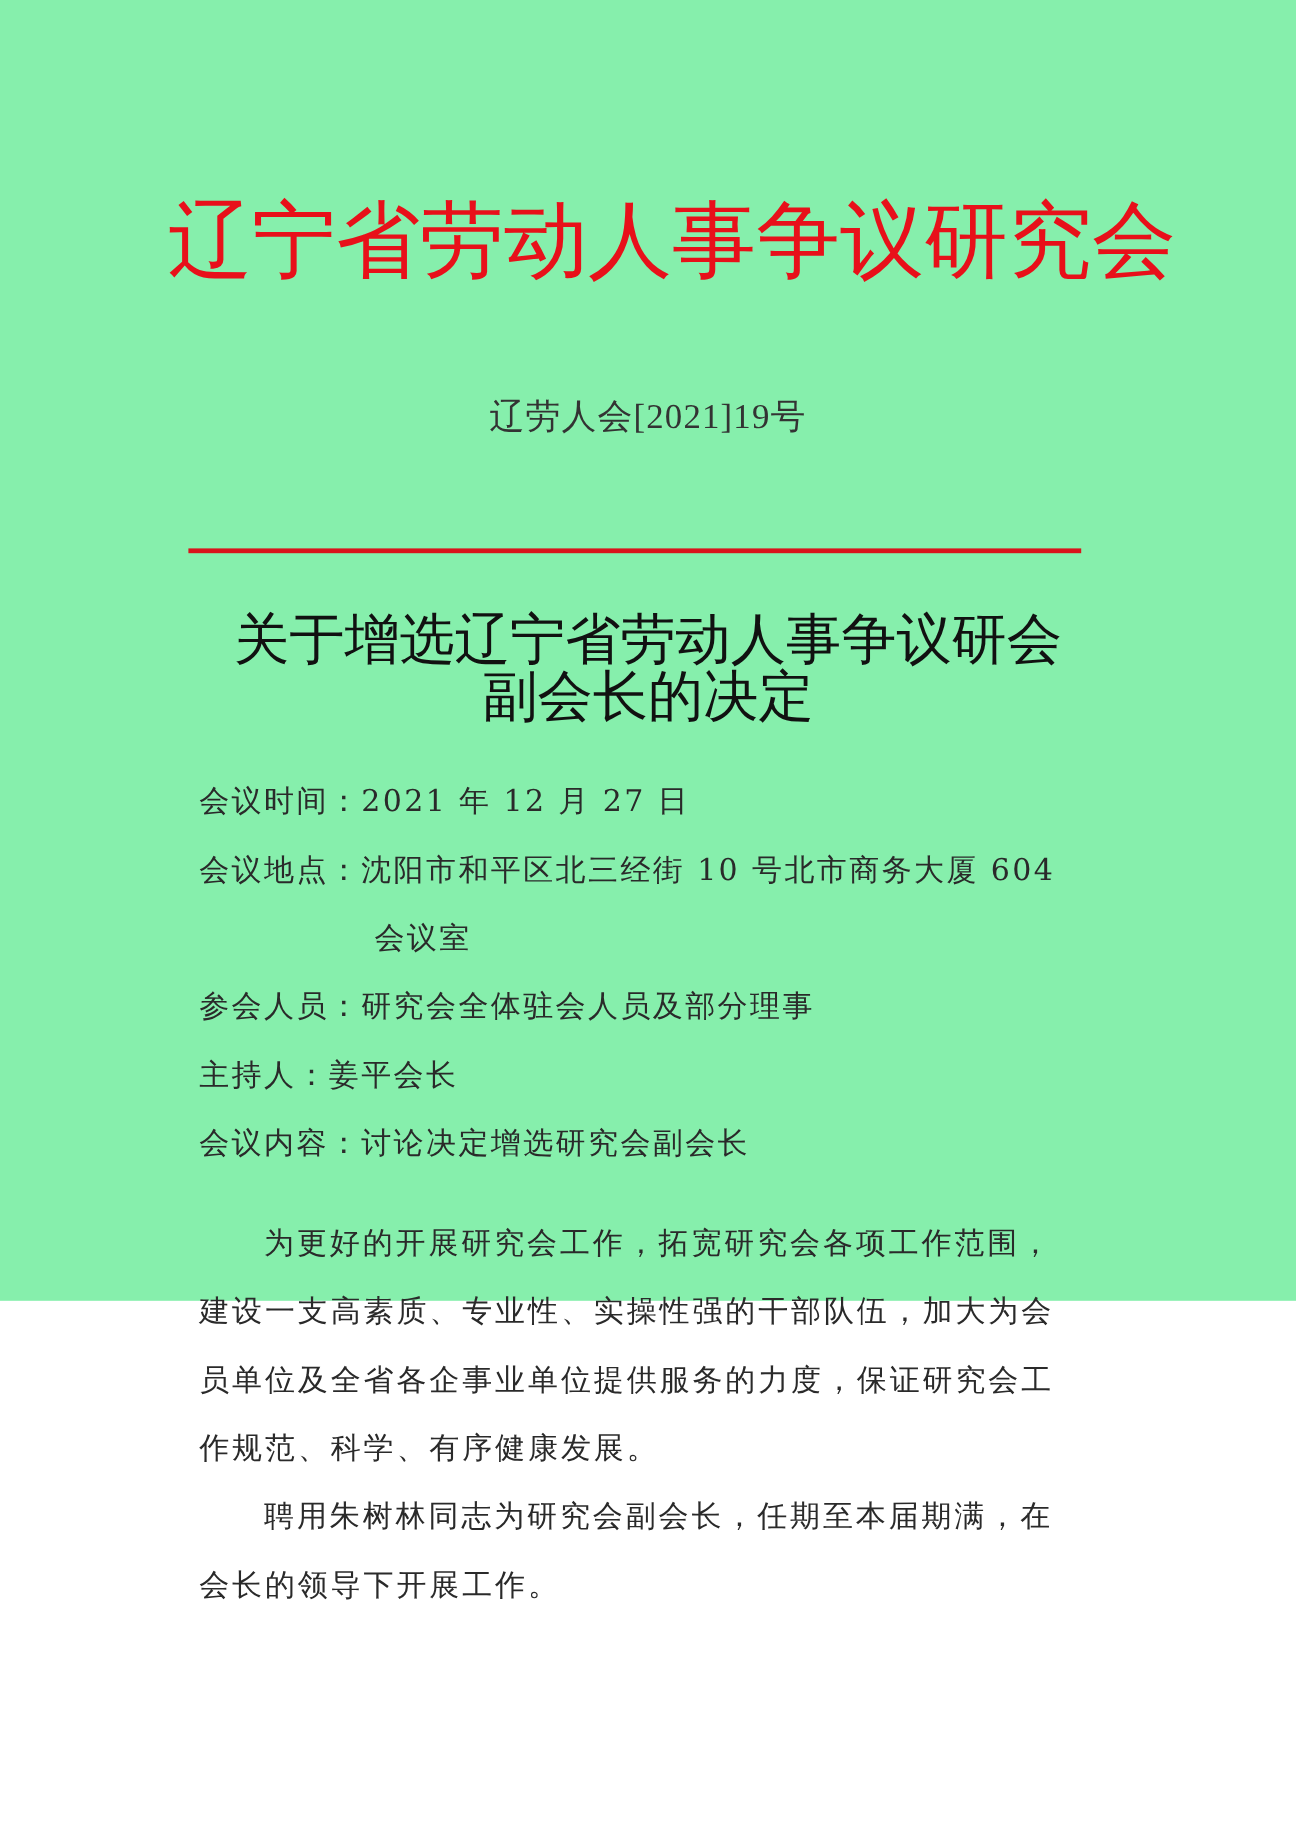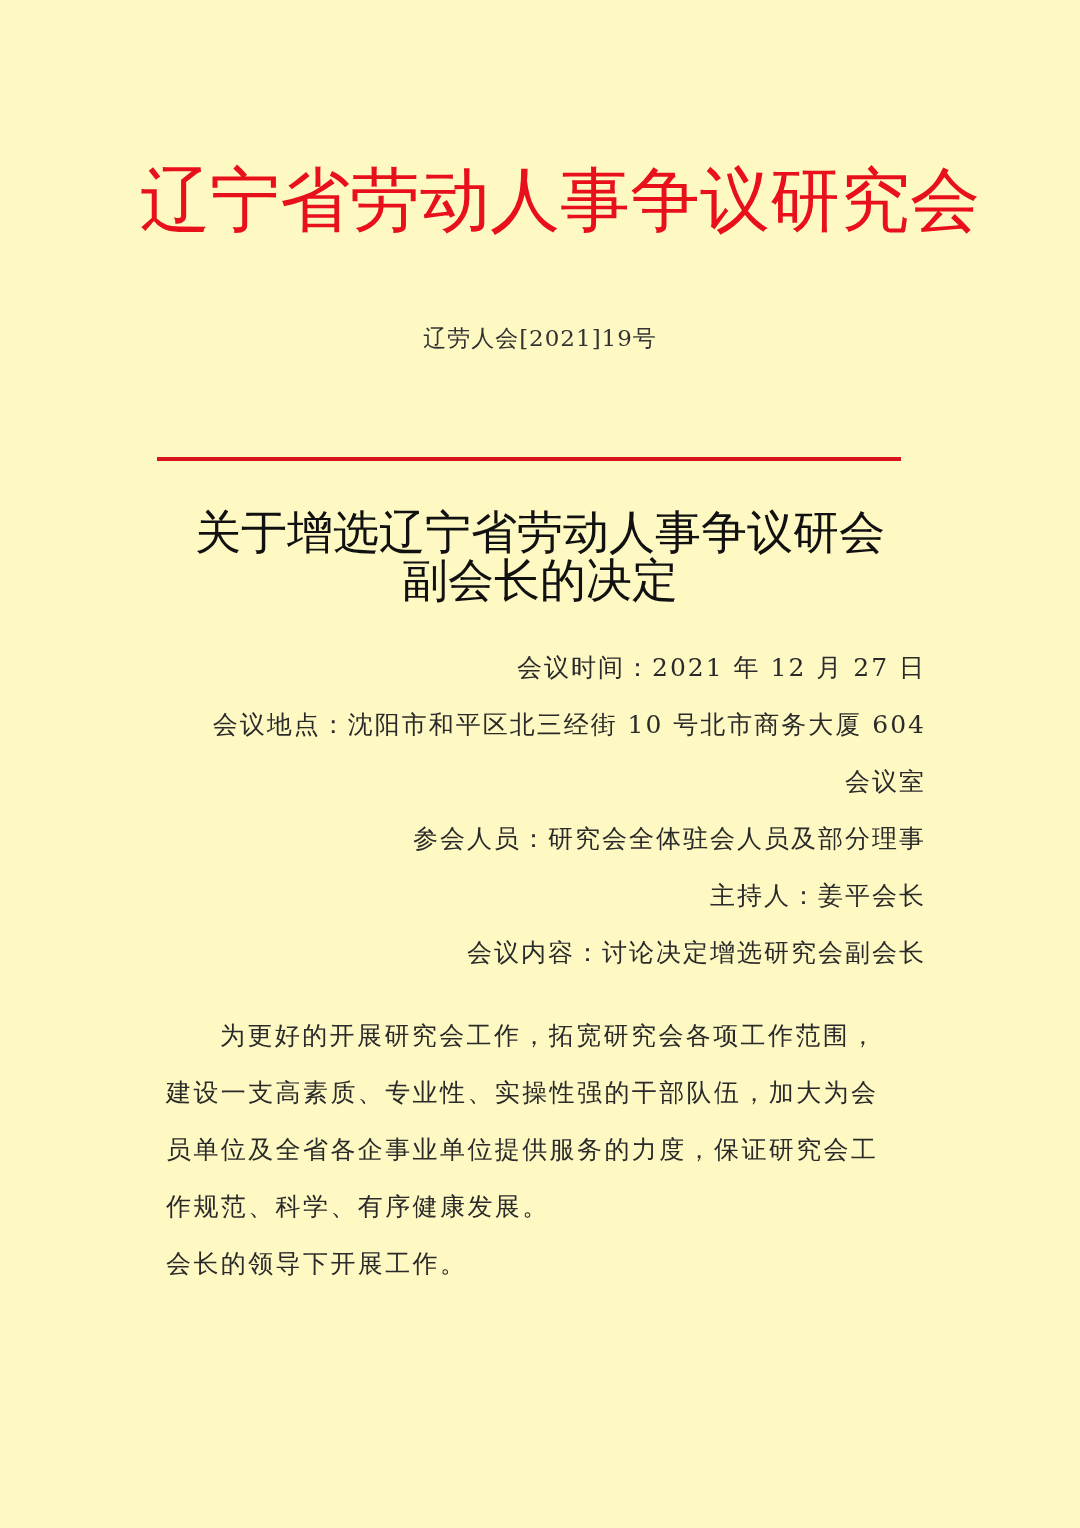--- a/index.html
+++ b/index.html
@@ -12,47 +12,48 @@
       height: 1528px;
       position: relative;
       overflow: hidden;
       font-family: "DejaVu Serif", "Liberation Serif", serif;
       color: #222222;
     }
     .page {
       position: absolute;
       left: 0; top: 0;
       width: 1080px;
-      height: 1528px;
-      background: #fef9c3;
+      height: 1084px;
+      background: #86efac;
     }
     .org-title {
       position: absolute;
       left: 140px;
       top: 150px;
       width: 800px;
       text-align: center;
       font-family: "DejaVu Serif", "Liberation Serif", serif;
       font-size: 70px;
       line-height: 100px;
       letter-spacing: 0px;
       color: #e8101a;
       font-weight: normal;
       white-space: nowrap;
     }
     .doc-number {
       position: absolute;
       left: 0;
-      top: 318px;
+      top: 328px;
       width: 1080px;
       text-align: center;
-      font-size: 23px;
+      font-size: 29px;
       line-height: 40px;
       color: #333333;
       letter-spacing: 1px;
+      font-family: Liberation Serif, serif;
     }
     .red-rule {
       position: absolute;
       left: 157px;
       top: 457px;
       width: 744px;
       height: 4px;
       background: #d9131c;
     }
     .decision-title {
@@ -73,21 +74,20 @@
       top: 645px;
       width: 760px;
       font-size: 25px;
       color: #2a2a2a;
     }
     .info-row {
       display: flex;
       height: 57px;
       line-height: 46px;
       white-space: nowrap;
-      justify-content: flex-end;
     }
     .info-row .label { flex: none; letter-spacing: 2px; }
     .info-row .value { flex: none; letter-spacing: 2px; }
     .info-row.cont { padding-left: 146px; }
     .body-text {
       position: absolute;
       left: 166px;
       top: 1007px;
       width: 760px;
       font-size: 25px;
@@ -141,17 +141,18 @@
   </div>
 
   <div class="body-text">
     <div>
       <div class="body-line indent">为更好的开展研究会工作，拓宽研究会各项工作范围，</div>
       <div class="body-line">建设一支高素质、专业性、实操性强的干部队伍，加大为会</div>
       <div class="body-line">员单位及全省各企事业单位提供服务的力度，保证研究会工</div>
       <div class="body-line">作规范、科学、有序健康发展。</div>
     </div>
     <div>
+      <div class="body-line indent">聘用朱树林同志为研究会副会长，任期至本届期满，在</div>
       <div class="body-line">会长的领导下开展工作。</div>
     </div>
   </div>
 
 </div>
 
 </body></html>

